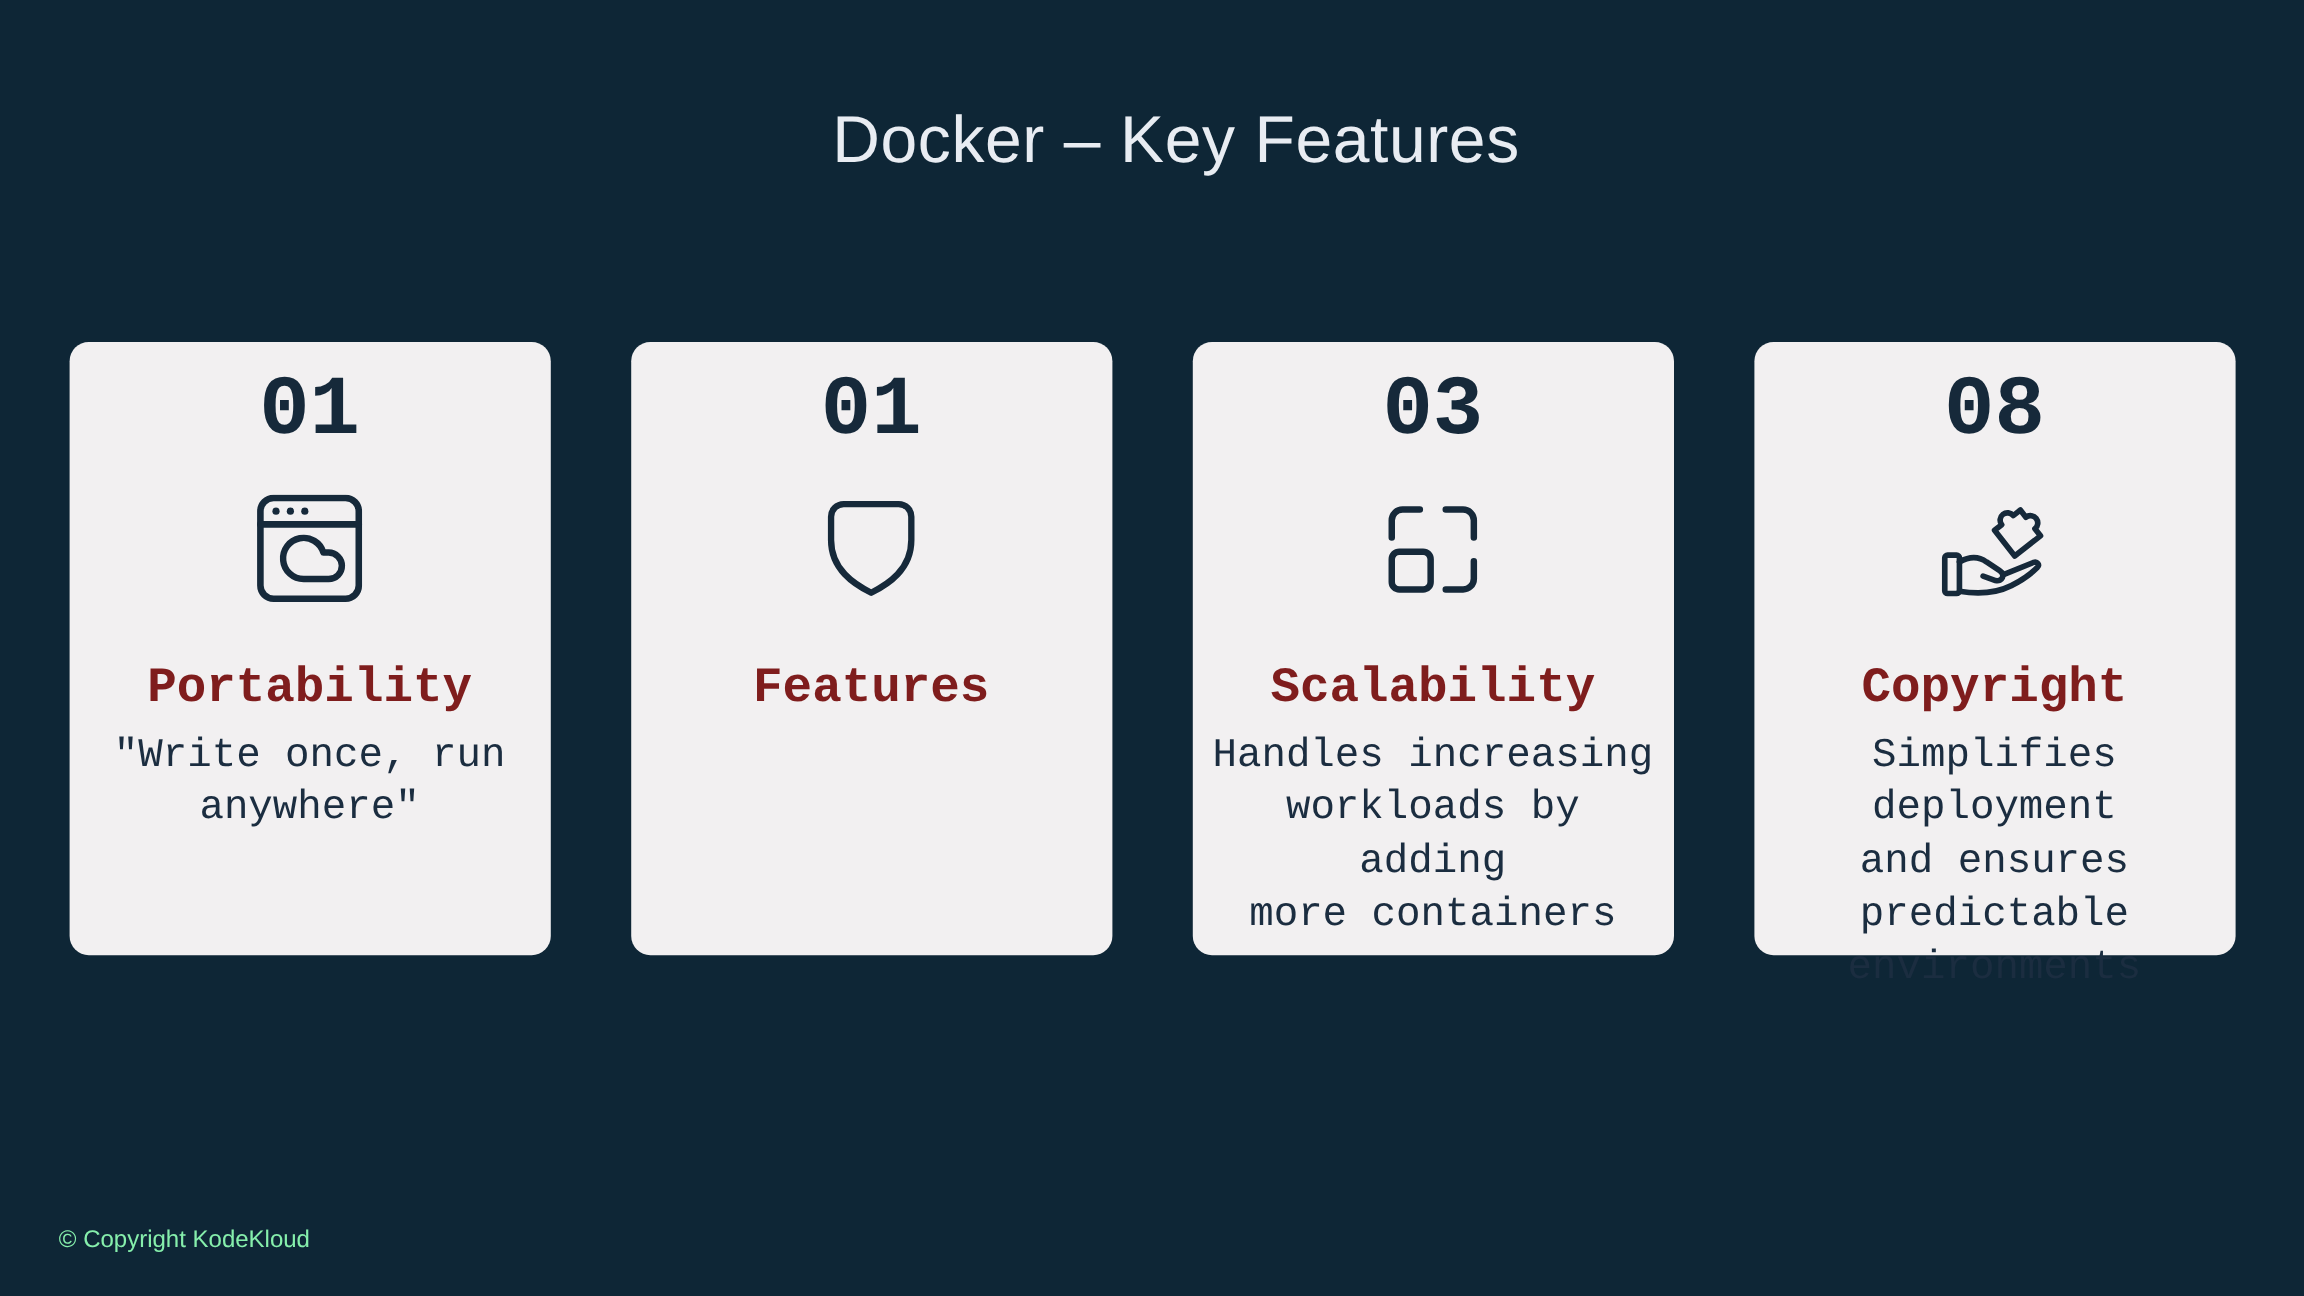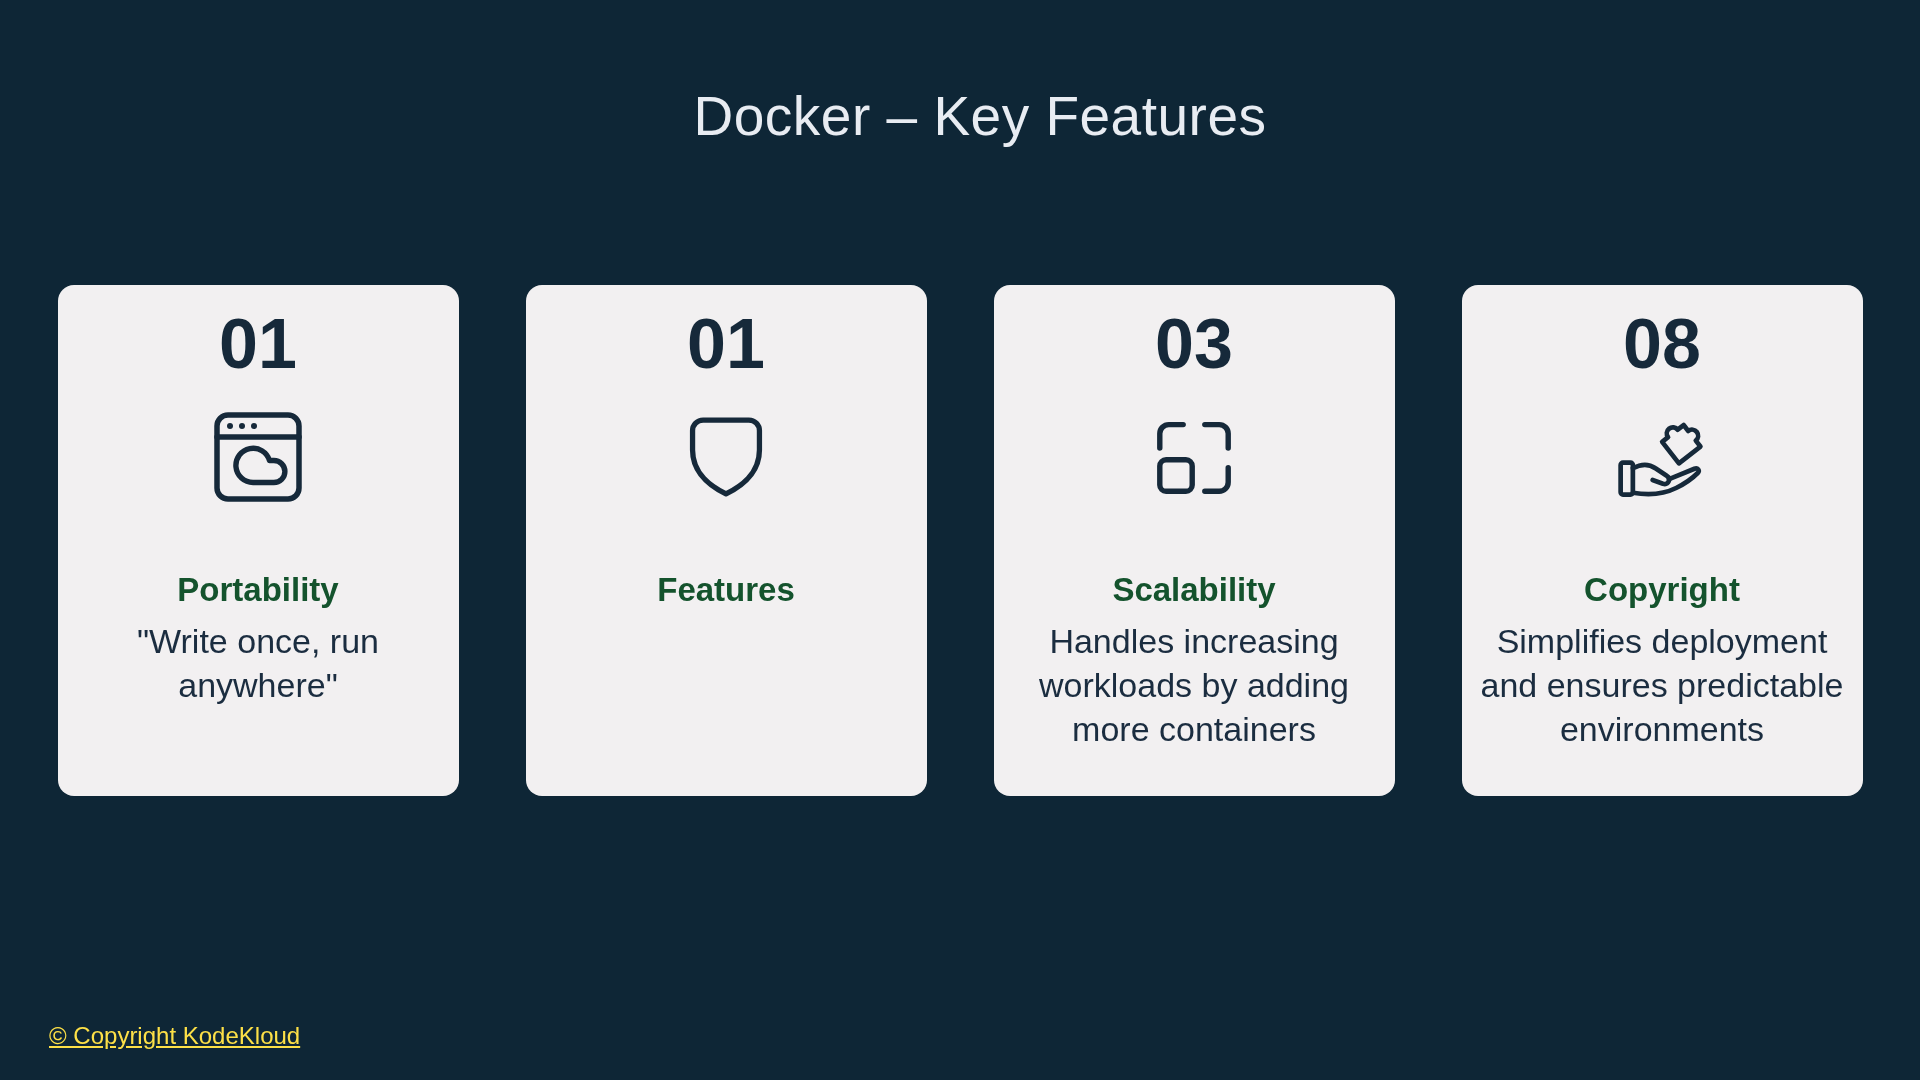--- a/index.html
+++ b/index.html
@@ -23,20 +23,21 @@
     letter-spacing: 0.5px;
     line-height: 1.1;
     padding-left: 20px;
   }
   .cards-row {
     position: absolute;
     top: 285px; left: 0; width: 100%;
     display: flex;
     justify-content: center;
     gap: 67px;
+    font-family: Liberation Mono, monospace;
   }
   .feature-card {
     box-sizing: border-box;
     width: 401px; height: 511px;
     background: #f2f0f1;
     border-radius: 16px;
     display: flex;
     flex-direction: column;
     align-items: center;
     text-align: center;
@@ -50,40 +51,39 @@
   }
   .card-icon {
     margin-top: 28px;
     height: 100px;
     display: flex;
     align-items: center;
     justify-content: center;
   }
   .card-icon svg { display: block; }
   .card-title {
-    margin-top: 64px;
-    font-size: 33px;
+    margin-top: 44px;
+    font-size: 41px;
     font-weight: 700;
-    color: #14532d;
+    color: #7f1d1d;
     line-height: 1.15;
   }
   .card-desc {
     margin-top: 10px;
     padding: 0 4px;
     font-size: 34px;
     line-height: 1.3;
     color: #1b2d40;
     white-space: pre-line;
   }
   .copyright {
     position: absolute;
     left: 49px; top: 1022px;
-    font-size: 24px;
-    color: #fde047;
-    text-decoration: underline;
+    font-size: 20px;
+    color: #86efac;
   }
   .stroke-ic { fill: none; stroke: #16293a; stroke-linecap: round; stroke-linejoin: round; }
 </style>
 </head>
 <body>
 
 <div class="slide">
 
   <div class="slide-title">Docker – Key Features</div>
 

